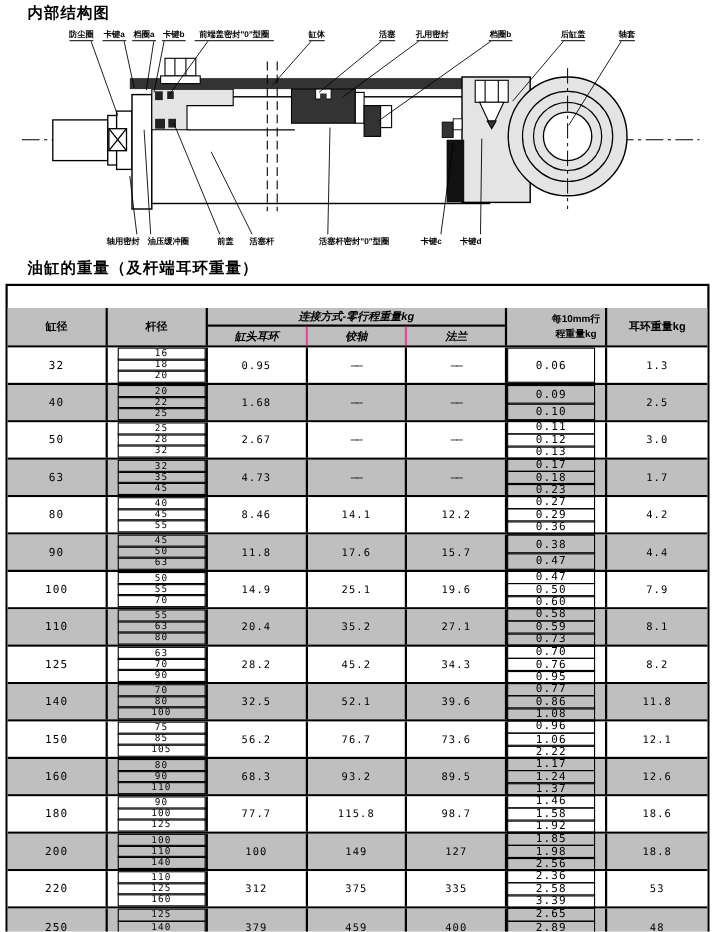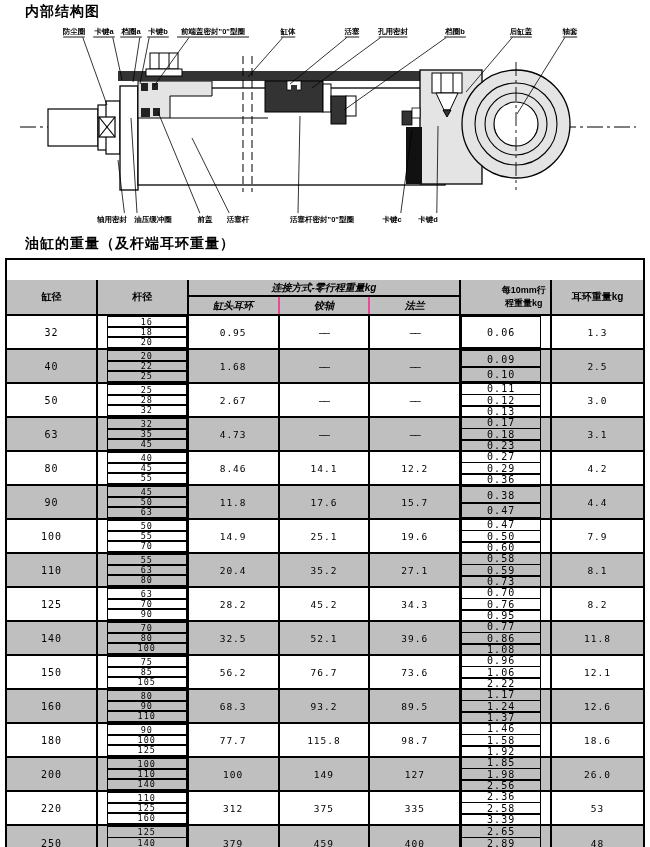--- a/index.html
+++ b/index.html
@@ -247,21 +247,21 @@
             <div class="rod-box num">45</div>
           </div>
           <div class="gc num">4.73</div>
           <div class="gc num dash">——</div>
           <div class="gc num dash">——</div>
           <div class="gc p10">
             <div class="p10-box num" style="flex-grow:1">0.17</div>
             <div class="p10-box num" style="flex-grow:1">0.18</div>
             <div class="p10-box num" style="flex-grow:1">0.23</div>
           </div>
-          <div class="gc num last">3.1</div>
+          <div class="gc num last">1.7</div>
         </div>
         <div class="t-group">
           <div class="gc num bore">80</div>
           <div class="gc rods">
             <div class="rod-box num">40</div>
             <div class="rod-box num">45</div>
             <div class="rod-box num">55</div>
           </div>
           <div class="gc num">8.46</div>
           <div class="gc num">14.1</div>
@@ -416,21 +416,21 @@
             <div class="rod-box num">140</div>
           </div>
           <div class="gc num">100</div>
           <div class="gc num">149</div>
           <div class="gc num">127</div>
           <div class="gc p10">
             <div class="p10-box num" style="flex-grow:1">1.85</div>
             <div class="p10-box num" style="flex-grow:1">1.98</div>
             <div class="p10-box num" style="flex-grow:1">2.56</div>
           </div>
-          <div class="gc num last">26.0</div>
+          <div class="gc num last">18.8</div>
         </div>
         <div class="t-group">
           <div class="gc num bore">220</div>
           <div class="gc rods">
             <div class="rod-box num">110</div>
             <div class="rod-box num">125</div>
             <div class="rod-box num">160</div>
           </div>
           <div class="gc num">312</div>
           <div class="gc num">375</div>

